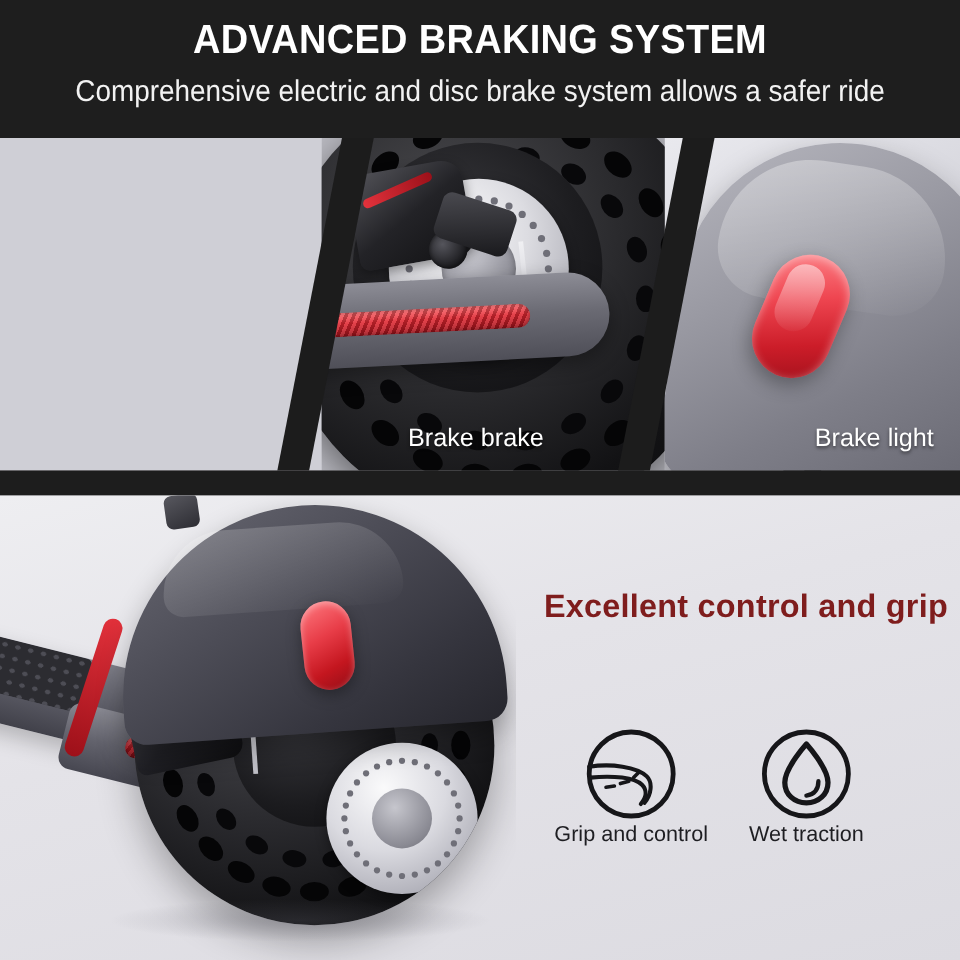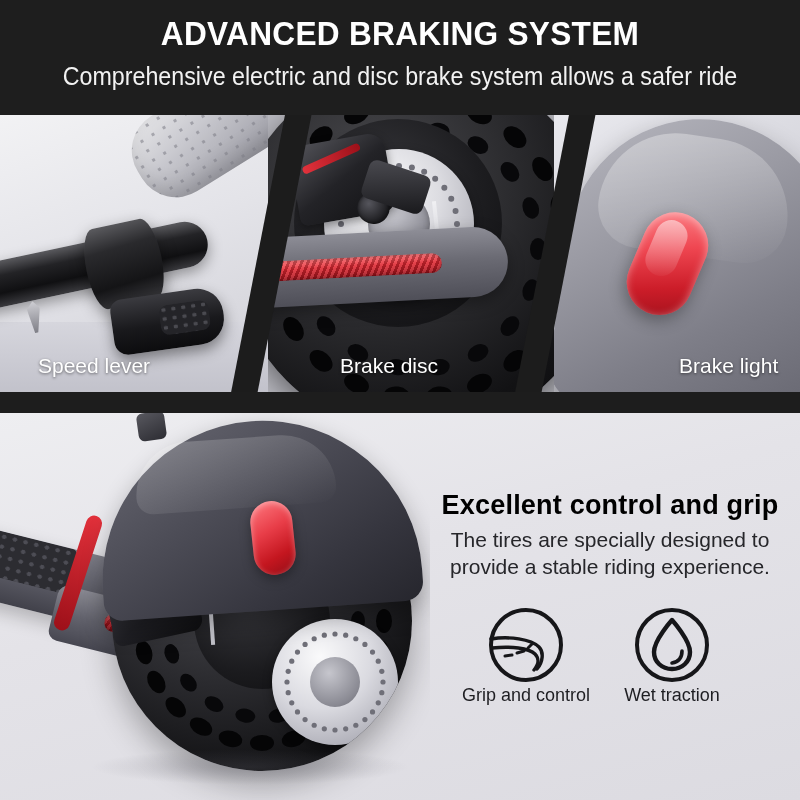--- a/index.html
+++ b/index.html
@@ -301,22 +301,22 @@
     position:absolute;left:208px;top:142px;width:4px;height:90px;
     background:linear-gradient(180deg,#eeeef1,#bfbfc7);transform:rotate(-4deg);
   }
   #sc-shadow{
     position:absolute;left:90px;top:336px;width:320px;height:36px;border-radius:50%;
     background:radial-gradient(ellipse,rgba(90,90,100,.30),rgba(90,90,100,0) 70%);
   }
 
   
   #grip-heading{
-    position:absolute;left:430px;top:490px;width:360px;text-align:center;
-    font-size:27px;font-weight:bold;color:#000000;
+    position:absolute;left:430px;top:490px;width:360px;text-align:right;
+    font-size:27px;font-weight:bold;color:#7f1d1d;
     font-family:"Liberation Sans Narrow","Liberation Sans",sans-serif;
     letter-spacing:.2px;
   }
   #grip-body{
     position:absolute;left:424px;top:527px;width:372px;text-align:center;
     font-size:21px;font-weight:400;color:#26262a;line-height:1.28;
     font-family:"Liberation Sans Narrow","Liberation Sans",sans-serif;
   }
 
   
@@ -335,34 +335,20 @@
 
 <div id="page">
 
   <div id="header">
     <div id="header-title">ADVANCED BRAKING SYSTEM</div>
     <div id="header-sub">Comprehensive electric and disc brake system allows a safer ride</div>
   </div>
 
   <div id="strip">
 
-    <div class="panel" id="panel-1">
-      <div id="p1-bg"></div>
-      <div id="p1-floor"></div>
-      <div id="p1-grip">
-        <div id="p1-grip-dots"></div>
-      </div>
-      <div id="p1-bar"></div>
-      <div id="p1-collar"></div>
-      <div id="p1-trig"></div>
-      <div id="p1-lever">
-        <div id="p1-lever-pad"></div>
-      </div>
-      <div class="panel-label" id="label-1">Speed lever</div>
-    </div>
 
     <div class="panel" id="panel-2">
       <div id="p2-bg"></div>
       <div id="p2-tire">
         <div id="p2-tire-holes">
             <svg width="100%" height="100%" viewBox="0 0 372 372" style="position: absolute; inset: 0px;">
               <ellipse cx="334" cy="186" rx="13" ry="9" fill="#050506" transform="rotate(90 334 186)"></ellipse>
               <ellipse cx="328.0049600949456" cy="227.69641841253159" rx="13" ry="9" fill="#050506" transform="rotate(106.36363636363636 328.0049600949456 227.69641841253159)"></ellipse>
               <ellipse cx="310.50552285901483" cy="266.0148409834284" rx="13" ry="9" fill="#050506" transform="rotate(122.72727272727272 310.50552285901483 266.0148409834284)"></ellipse>
               <ellipse cx="282.9193886239022" cy="297.8509370044302" rx="13" ry="9" fill="#050506" transform="rotate(139.0909090909091 282.9193886239022 297.8509370044302)"></ellipse>
@@ -445,21 +431,21 @@
       </div>
       <div id="p2-spoke"></div>
       <div id="p2-fender">
         <div id="p2-refl"></div>
       </div>
       <div id="p2-caliper">
         <div id="p2-cable"></div>
         <div id="p2-bolt"></div>
       </div>
       <div id="p2-caliper2"></div>
-      <div class="panel-label" id="label-2">Brake disc</div>
+      <div class="panel-label" id="label-2">Brake brake</div>
     </div>
 
     <div class="panel" id="panel-3">
       <div id="p3-bg"></div>
       <div id="p3-tire">
         <div id="p3-tire-tread">
             <svg width="100%" height="100%" viewBox="0 0 260 260" style="position: absolute; inset: 0px;">
               <ellipse cx="236" cy="130" rx="10" ry="7" fill="#050506" transform="rotate(90 236 130)"></ellipse>
               <ellipse cx="232.9198326471615" cy="155.36746041448112" rx="10" ry="7" fill="#050506" transform="rotate(103.84615384615384 232.9198326471615 155.36746041448112)"></ellipse>
               <ellipse cx="223.85833871924024" cy="179.26065623663948" rx="10" ry="7" fill="#050506" transform="rotate(117.6923076923077 223.85833871924024 179.26065623663948)"></ellipse>
@@ -604,21 +590,20 @@
       <div id="sc-fender">
         <div id="sc-fender-hl"></div>
         <div id="sc-fender-knob"></div>
       </div>
       <div id="sc-light"></div>
       <div id="sc-shadow"></div>
     </div>
   </div>
 
   <div id="grip-heading">Excellent control and grip</div>
-  <div id="grip-body">The tires are specially designed to provide a stable riding experience.</div>
 
   <div class="feature" id="feature-0">
     <svg class="feature-icon" width="78" height="78" viewBox="0 0 78 78">
       <circle cx="39" cy="39" r="35" fill="none" stroke="#161619" stroke-width="4"></circle>
       <path d="M4 33 C22 30 44 33 52 41 C57 46 56 56 50 63" fill="none" stroke="#161619" stroke-width="3.4" stroke-linecap="round"></path>
       <path d="M5 42 C24 40 42 42 48 48 C52 52 52 58 47 64" fill="none" stroke="#161619" stroke-width="3.4" stroke-linecap="round"></path>
       <path d="M18 50 L25 49" stroke="#161619" stroke-width="3" stroke-linecap="round"></path>
       <path d="M30 47 L37 45" stroke="#161619" stroke-width="3" stroke-linecap="round"></path>
       <path d="M41 42 L45 38" stroke="#161619" stroke-width="3" stroke-linecap="round"></path>
     </svg>

